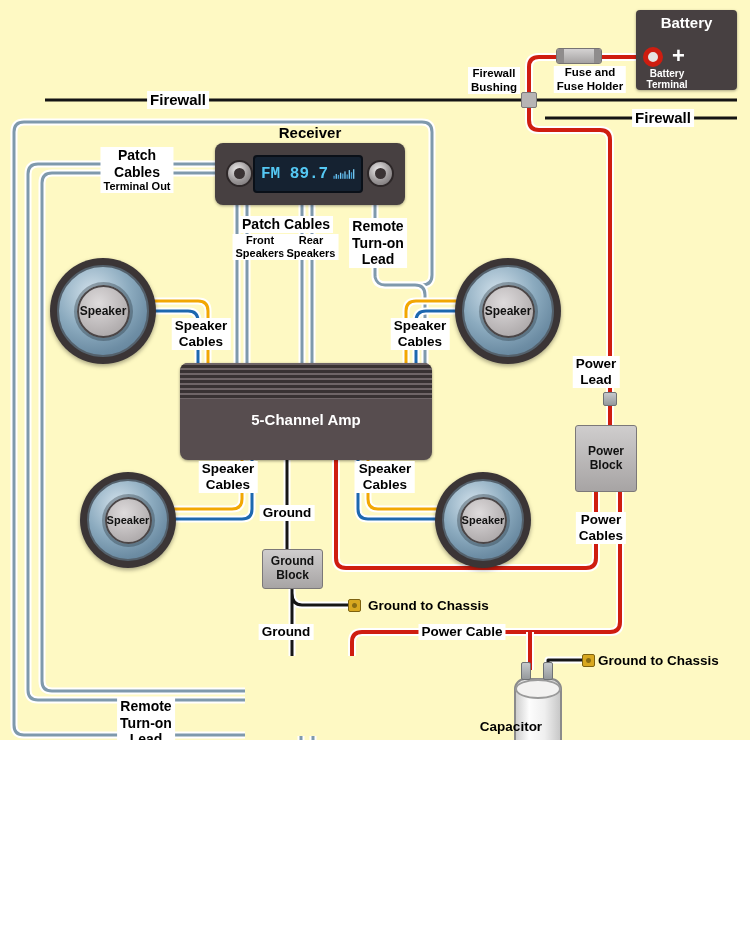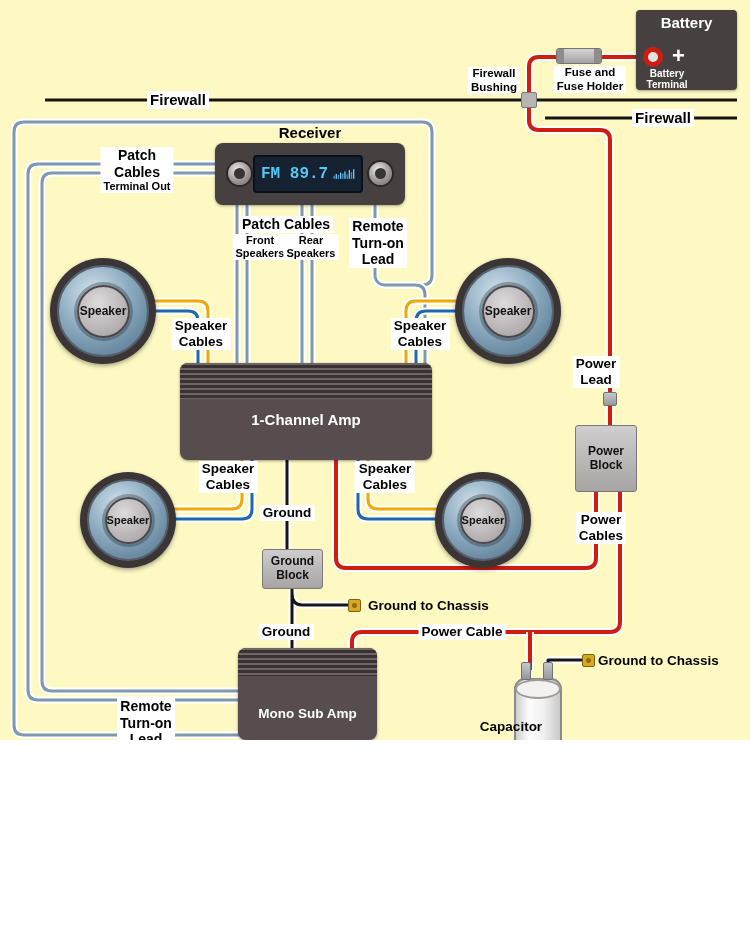--- a/index.html
+++ b/index.html
@@ -169,27 +169,23 @@
         <rect x="36" y="3" width="3" height="20" fill="#79ccf4"></rect>
         <rect x="41" y="8" width="3" height="15" fill="#3e9fd8"></rect>
         <rect x="46" y="1" width="3" height="22" fill="#79ccf4"></rect>
       </svg>
     </div>
     <div class="knob" style="right:11px;top:17px"></div>
   </div>
 
   <div class="box amp" style="left:180px;top:363px;width:252px;height:97px">
     <div class="fins" style="height:36px"></div>
-    <div class="amp-title s15" style="top:48px">1-Channel Amp</div>
-  </div>
-
-  <div class="box amp" style="left:238px;top:648px;width:139px;height:92px">
-    <div class="fins" style="height:28px"></div>
-    <div class="amp-title s135" style="top:58px">Mono Sub Amp</div>
-  </div>
+    <div class="amp-title s15" style="top:48px">5-Channel Amp</div>
+  </div>
+
 
   <div class="block" style="left:262px;top:549px;width:61px;height:40px">
     <div>Ground</div>
     <div>Block</div>
   </div>
 
   <div class="block" style="left:575px;top:425px;width:62px;height:67px">
     <div>Power</div>
     <div>Block</div>
   </div>

